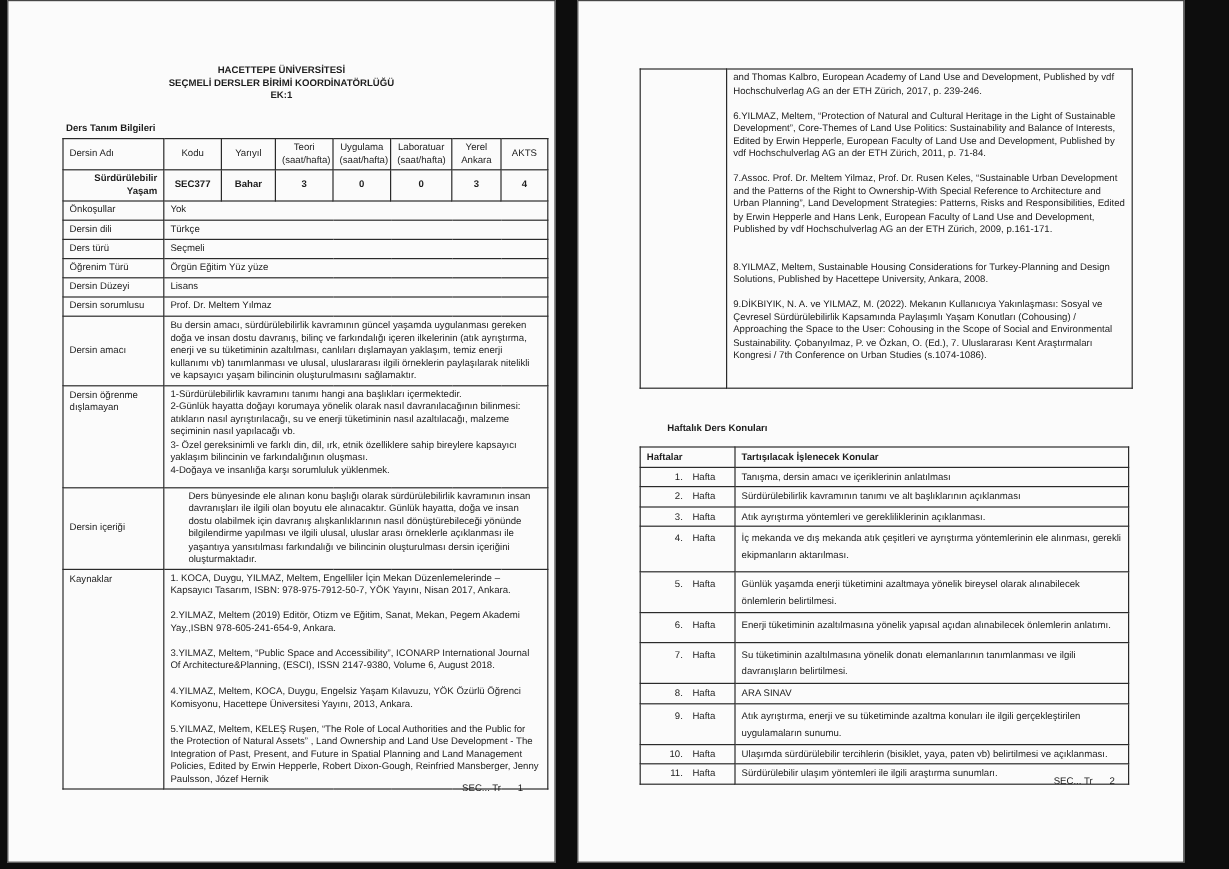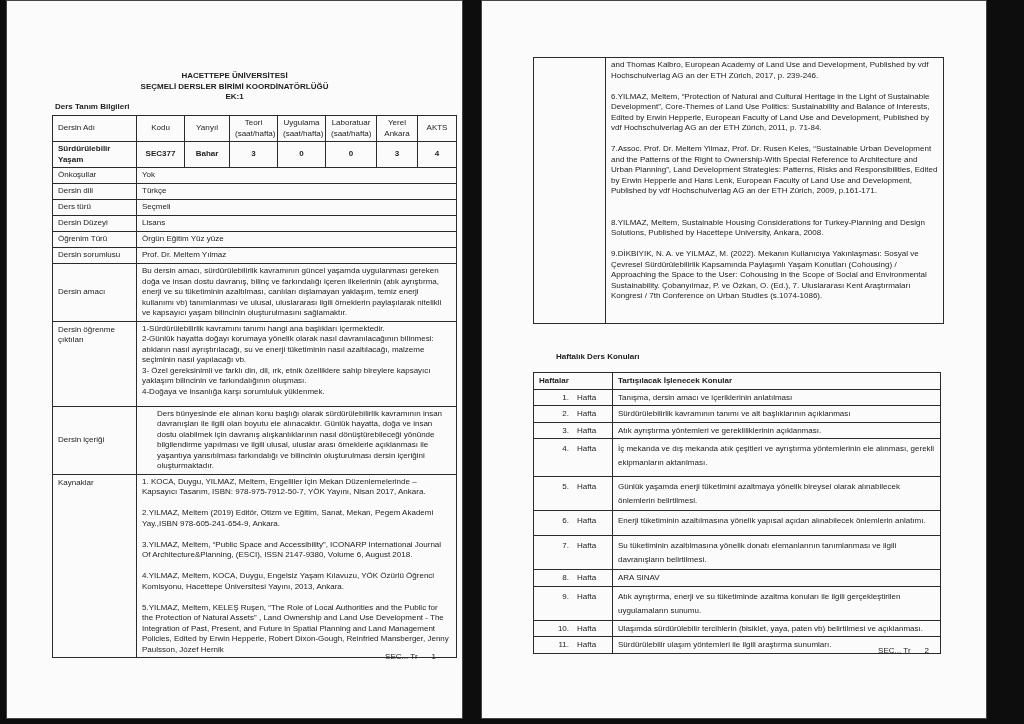--- a/index.html
+++ b/index.html
@@ -17,21 +17,21 @@
     border:1px solid #454545;
     box-sizing:border-box;
     height:719px;
   }
   #page1{left:6px;width:457px;}
   #page2{left:481px;width:506px;}
 
   .doc-header{
     position:absolute;top:53px;left:0;right:0;
     text-align:center;font-weight:bold;
-    font-size:8px;line-height:10.5px;margin-top:17px;
+    font-size:8px;line-height:10.5px;
   }
   .section-title{
     position:absolute;font-weight:bold;font-size:8px;
   }
   .st1{top:101px;left:48px;}
   .st2{top:351px;left:51px;padding-left:23px;}
 
   table{border-collapse:collapse;table-layout:fixed;}
   td{
     border:1px solid #2b2b2b;
@@ -46,21 +46,21 @@
 
   .info-table-wrap{position:absolute;top:114px;left:45px;width:404px;}
   .info-table{width:404px;}
   .info-table tr.hdr td{
     text-align:center;vertical-align:middle;white-space:pre-line;height:24px;
   }
   .info-table tr.hdr td.cname{text-align:left;}
   .info-table tr.course td{
     font-weight:bold;text-align:center;vertical-align:middle;height:26px;
   }
-  .info-table tr.course td.cname{text-align:left;}
+  .info-table tr.course td.cname{text-align:right;}
   .info-table tr.simple td{height:16px;vertical-align:middle;}
   .info-table td.lblcell{vertical-align:middle;}
   .info-table td.vtop{vertical-align:top;padding-top:3px;}
   .h56{height:56px;}
   .h85{height:85px;}
   .h66{height:66px;padding-left:20px;}
   .h170{height:170px;}
 
   .refs-table-wrap{position:absolute;top:56px;left:51px;width:410px;}
   .refs-table{width:410px;}
@@ -136,37 +136,37 @@
       </tr>
       <tr class="simple">
         <td class="lblcell">Dersin dili</td>
         <td colspan="7">Türkçe</td>
       </tr>
       <tr class="simple">
         <td class="lblcell">Ders türü</td>
         <td colspan="7">Seçmeli</td>
       </tr>
       <tr class="simple">
+        <td class="lblcell">Öğrenim Türü</td>
+        <td colspan="7">Örgün Eğitim Yüz yüze</td>
+      </tr>
+      <tr class="simple">
         <td class="lblcell">Dersin Düzeyi</td>
         <td colspan="7">Lisans</td>
-      </tr>
-      <tr class="simple">
-        <td class="lblcell">Öğrenim Türü</td>
-        <td colspan="7">Örgün Eğitim Yüz yüze</td>
       </tr>
       <tr class="simple">
         <td class="lblcell">Dersin sorumlusu</td>
         <td colspan="7">Prof. Dr. Meltem Yılmaz</td>
       </tr>
       <tr>
         <td class="lblcell">Dersin amacı</td>
         <td colspan="7" class="prewrap h56">Bu dersin amacı, sürdürülebilirlik kavramının güncel yaşamda uygulanması gereken doğa ve insan dostu davranış, bilinç ve farkındalığı içeren ilkelerinin (atık ayrıştırma, enerji ve su tüketiminin azaltılması, canlıları dışlamayan yaklaşım, temiz enerji kullanımı vb) tanımlanması ve ulusal, uluslararası ilgili örneklerin paylaşılarak nitelikli ve kapsayıcı yaşam bilincinin oluşturulmasını sağlamaktır.</td>
       </tr>
       <tr>
-        <td class="vtop">Dersin öğrenme çıktıları</td>
+        <td class="vtop">Dersin öğrenme dışlamayan</td>
         <td colspan="7" class="prewrap h85">1-Sürdürülebilirlik kavramını tanımı hangi ana başlıkları içermektedir.
 2-Günlük hayatta doğayı korumaya yönelik olarak nasıl davranılacağının bilinmesi: atıkların nasıl ayrıştırılacağı, su ve enerji tüketiminin nasıl azaltılacağı, malzeme seçiminin nasıl yapılacağı vb.
 3- Özel gereksinimli ve farklı din, dil, ırk, etnik özelliklere sahip bireylere kapsayıcı yaklaşım bilincinin ve farkındalığının oluşması.
 4-Doğaya ve insanlığa karşı sorumluluk yüklenmek.</td>
       </tr>
       <tr>
         <td class="lblcell">Dersin içeriği</td>
         <td colspan="7" class="prewrap h66">Ders bünyesinde ele alınan konu başlığı olarak sürdürülebilirlik kavramının insan davranışları ile ilgili olan boyutu ele alınacaktır. Günlük hayatta, doğa ve insan dostu olabilmek için davranış alışkanlıklarının nasıl dönüştürebileceği yönünde bilgilendirme yapılması ve ilgili ulusal, uluslar arası örneklerle açıklanması ile yaşantıya yansıtılması farkındalığı ve bilincinin oluşturulması dersin içeriğini oluşturmaktadır.</td>
       </tr>
       <tr>

